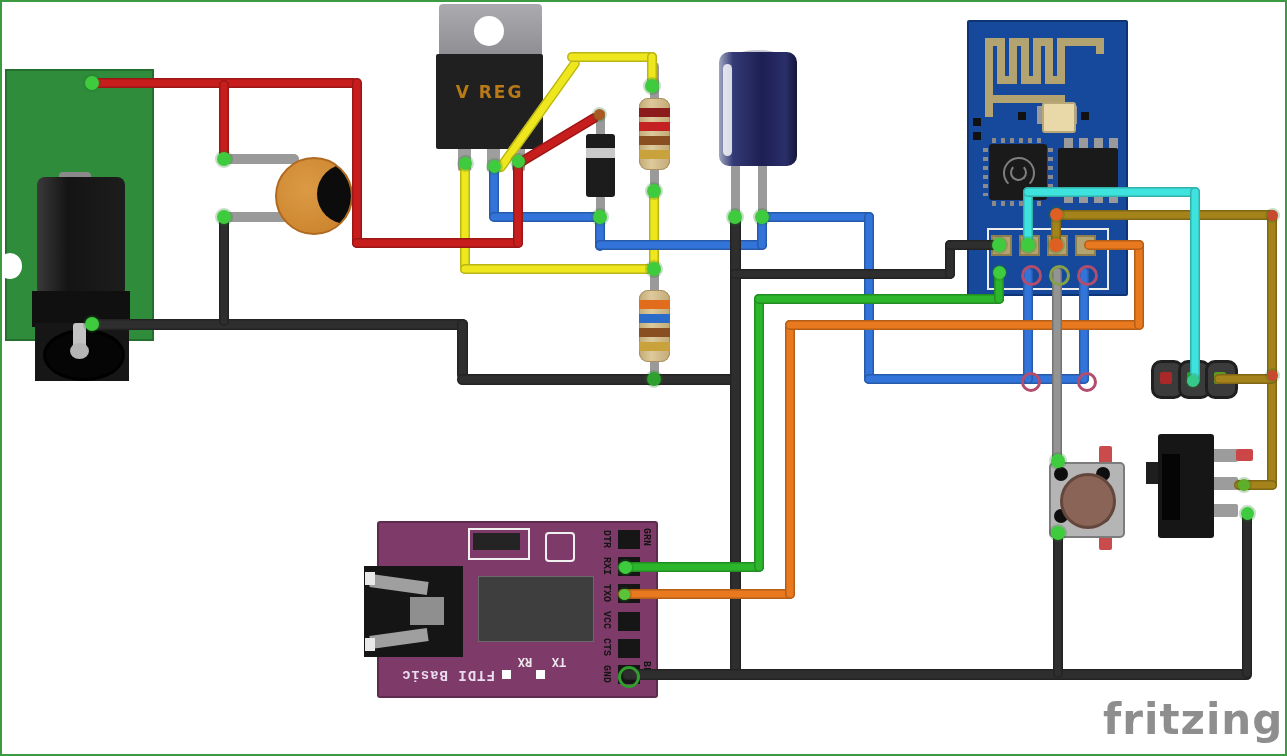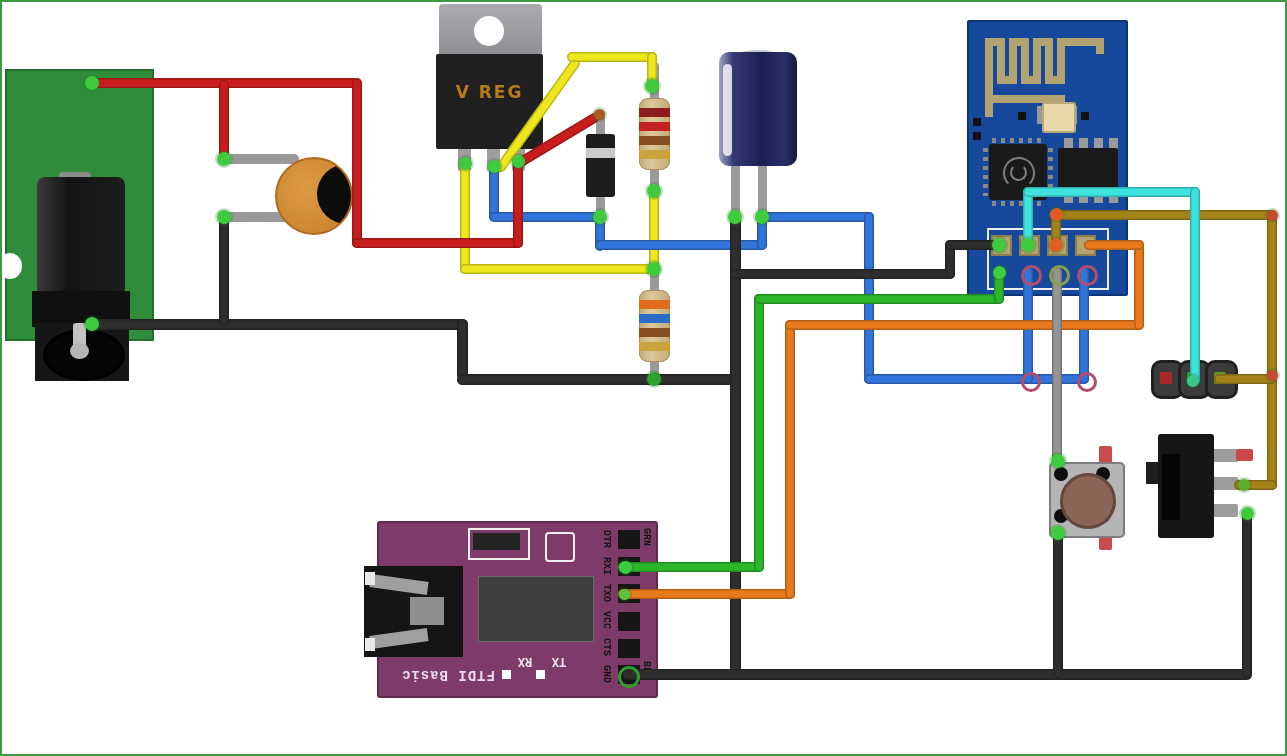--- a/index.html
+++ b/index.html
@@ -230,20 +230,21 @@
     <div class="abs socket" style="left:1149px;">
         <div class="socket-inner" style="background: rgb(170, 40, 40);"></div>
       </div>
     <div class="abs socket" style="left:1176px;">
         <div class="socket-inner" style="background: rgb(40, 168, 40);"></div>
       </div>
     <div class="abs socket" style="left:1203px;">
         <div class="socket-inner" style="background: rgb(90, 154, 32);"></div>
       </div>
 
+    <div class="abs watermark">fritzing</div>
   </div>
 
   <div class="layer" id="wire-layer">
       <div class="wire" style="left: 458px; top: 158px; width: 10px; height: 114px; background: rgb(239, 231, 30);"></div>
       <div class="wire" style="left: 458px; top: 262px; width: 199px; height: 10px; background: rgb(239, 231, 30);"></div>
       <div class="wire" style="left: 494px; top: 160px; width: 137px; height: 10px; background: rgb(239, 231, 30); transform-origin: 5px 5px; transform: rotate(-54.5deg);"></div>
       <div class="wire" style="left: 565px; top: 50px; width: 90px; height: 10px; background: rgb(239, 231, 30);"></div>
       <div class="wire" style="left: 645px; top: 50px; width: 10px; height: 38px; background: rgb(239, 231, 30);"></div>
       <div class="wire" style="left: 647px; top: 185px; width: 10px; height: 86px; background: rgb(239, 231, 30);"></div>
       <div class="wire" style="left: 487px; top: 162px; width: 10px; height: 57px; background: rgb(50, 116, 217);"></div>

